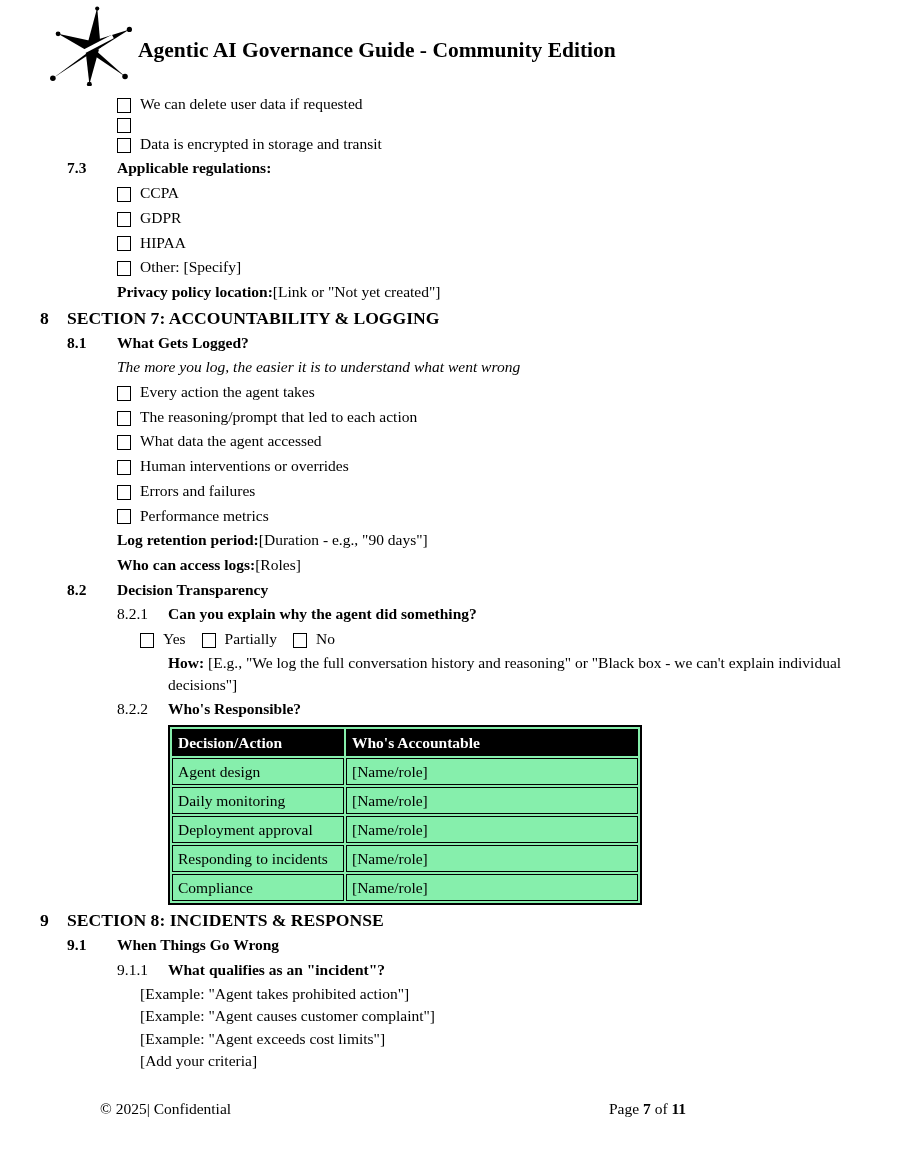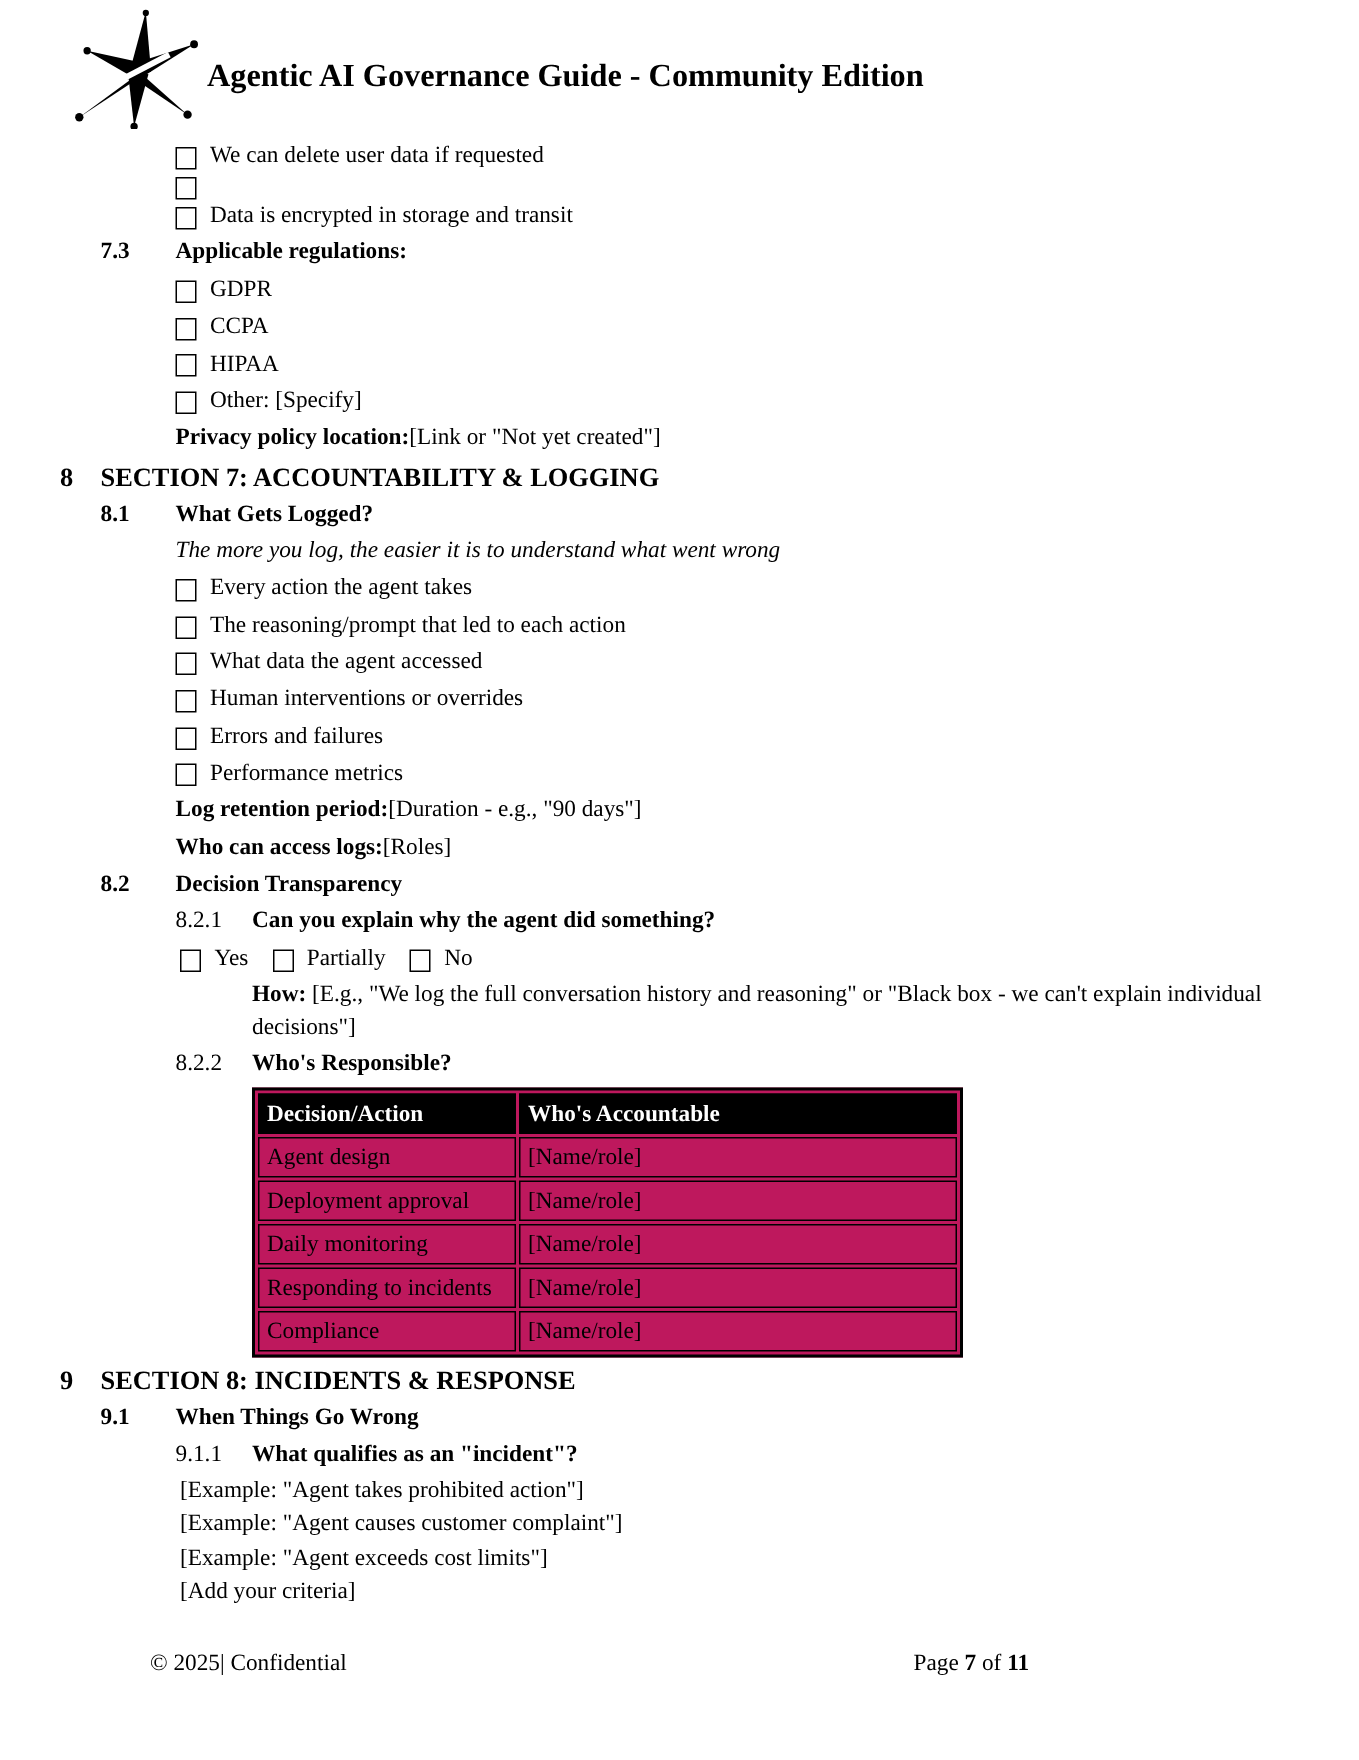--- a/index.html
+++ b/index.html
@@ -4,35 +4,35 @@
 <style>
   html,body{margin:0;padding:0;background:#fff;}
   .page{position:relative;width:906px;height:1173px;background:#ffffff;overflow:hidden;
         font-family:"Liberation Serif","DejaVu Serif",serif;color:#000;font-size:15.5px;}
   .header{position:relative;height:92px;}
   .logo{position:absolute;left:48px;top:6px;width:88px;height:80px;}
   .title{position:absolute;left:138px;top:38px;font-size:21.5px;font-weight:bold;white-space:nowrap;}
   .content{margin-left:40px;}
   .line{line-height:24.7px;white-space:nowrap;display:flex;align-items:baseline;}
   .ind2{margin-left:77px;}   
-  .ind3{margin-left:80px;}  
+  .ind3{margin-left:100px;}  
   .n1{width:27px;flex:none;font-weight:bold;}
   .n2{width:50px;flex:none;margin-left:27px;font-weight:bold;}
   .n3{width:51px;flex:none;margin-left:77px;}
   .b{font-weight:bold;}
   .it{font-style:italic;}
   .h1{font-size:17.6px;line-height:26px;font-weight:bold;}
   .h1 .n1{width:27px;margin-left:0;}
   .cb{display:inline-block;width:12px;height:13px;border:1.5px solid #000;flex:none;
       margin-right:9px;position:relative;top:1px;align-self:center;}
   .opt{margin-right:16px;display:inline-flex;align-items:baseline;}
   .wrapblock{margin-left:128px;width:690px;line-height:22.4px;white-space:normal;}
   .exline{line-height:22.4px;}
   table.resp{border-collapse:separate;border-spacing:2px;border:2px solid #000;
-      margin:4px 0 2px 128px;background:#be185d;}
+      margin:4px 0 2px 128px;background:#86efac;}
   table.resp td{border:1px solid #000;padding:2px 5px;line-height:21px;vertical-align:middle;
       font-size:15.5px;}
   table.resp .c1{width:160px;white-space:normal;}
   table.resp .c2{width:280px;}
   table.resp tr.head td{background:#000;color:#fff;font-weight:bold;}
   .footer{position:absolute;top:1100px;left:0;width:100%;height:26px;}
   .footer-left{position:absolute;left:100px;white-space:nowrap;}
   .footer-right{position:absolute;left:609px;white-space:nowrap;}
 </style>
 </head>
@@ -74,25 +74,25 @@
         <span class="cb"></span>
         <span>Data is encrypted in storage and transit</span>
       </div>
 
     <div class="line">
         <span class="n2">7.3</span>
         <span class="b">Applicable regulations:</span>
       </div>
     <div class="line ind2">
         <span class="cb"></span>
+        <span>CCPA</span>
+      </div>
+    <div class="line ind2">
+        <span class="cb"></span>
         <span>GDPR</span>
-      </div>
-    <div class="line ind2">
-        <span class="cb"></span>
-        <span>CCPA</span>
       </div>
     <div class="line ind2">
         <span class="cb"></span>
         <span>HIPAA</span>
       </div>
     <div class="line ind2">
         <span class="cb"></span>
         <span>Other: [Specify]</span>
       </div>
     <div class="line ind2">
@@ -177,25 +177,25 @@
       <tbody>
           <tr class="head">
         <td class="c1">Decision/Action</td>
         <td class="c2">Who's Accountable</td>
       </tr>
       <tr>
         <td class="c1">Agent design</td>
         <td class="c2">[Name/role]</td>
       </tr>
       <tr>
+        <td class="c1">Daily monitoring</td>
+        <td class="c2">[Name/role]</td>
+      </tr>
+      <tr>
         <td class="c1">Deployment approval</td>
-        <td class="c2">[Name/role]</td>
-      </tr>
-      <tr>
-        <td class="c1">Daily monitoring</td>
         <td class="c2">[Name/role]</td>
       </tr>
       <tr>
         <td class="c1">Responding to incidents</td>
         <td class="c2">[Name/role]</td>
       </tr>
       <tr>
         <td class="c1">Compliance</td>
         <td class="c2">[Name/role]</td>
       </tr>

